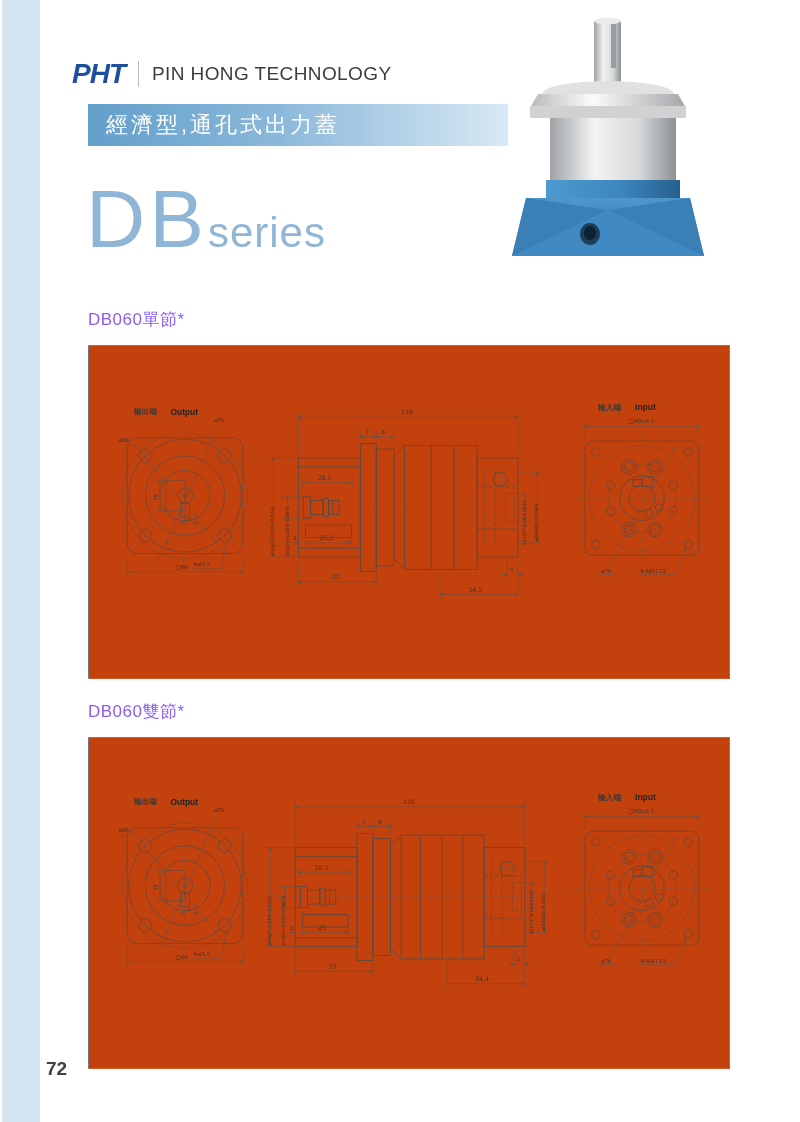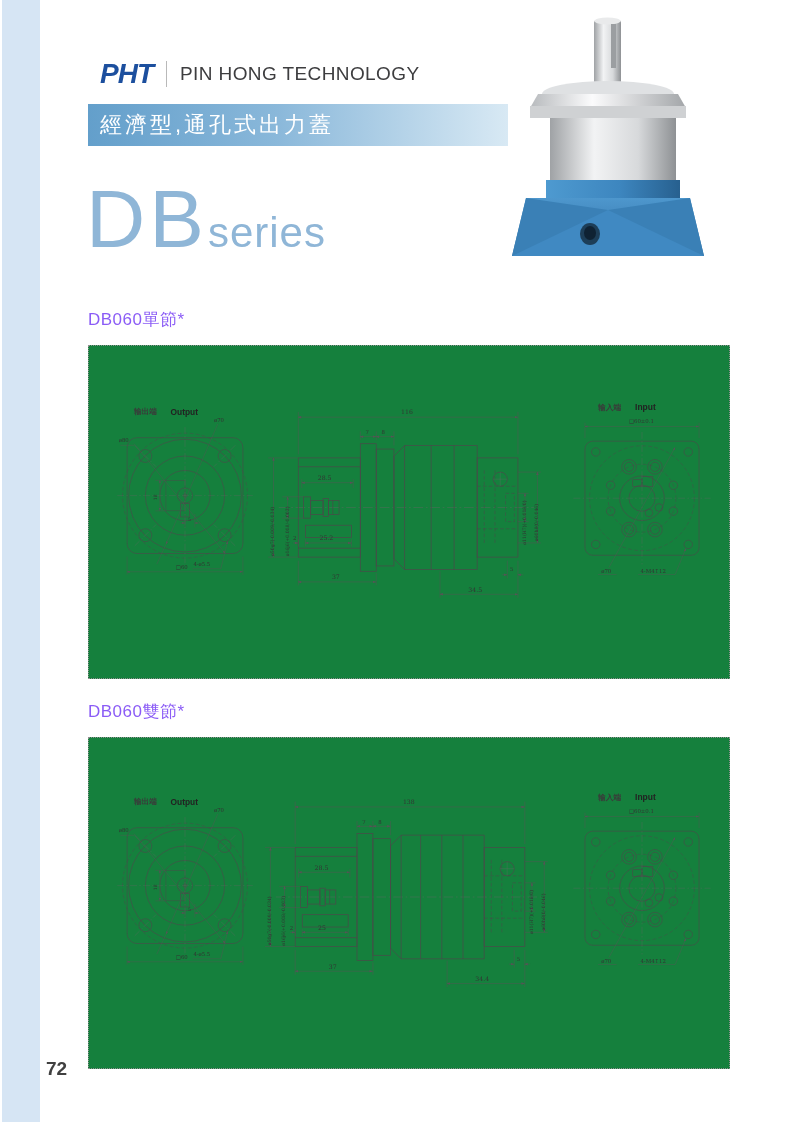--- a/index.html
+++ b/index.html
@@ -1,36 +1,36 @@
 <!DOCTYPE html>
 <html><head>
 <meta charset="utf-8">
 <style>
   html,body{margin:0;padding:0;background:#ffffff;}
   body{width:800px;height:1122px;position:relative;overflow:hidden;
        font-family:"Liberation Sans", sans-serif;}
   .left-strip{position:absolute;left:2px;top:0;width:38px;height:1122px;background:#d6e5f4;}
   
-  .logo-row{position:absolute;left:100px;top:58px;display:flex;align-items:center;gap:13px;}
+  .logo-row{position:absolute;left:72px;top:58px;display:flex;align-items:center;gap:13px;}
   .logo{font-style:italic;font-weight:bold;font-size:28px;color:#1c4f9e;letter-spacing:-1px;
         font-family:"Liberation Sans",sans-serif;}
   .logo-divider{width:1px;height:26px;background:#b9b9b9;}
   .company{font-size:19px;font-weight:normal;color:#3d3d3f;letter-spacing:.4px;}
   .banner{position:absolute;left:88px;top:104px;width:420px;height:42px;
           background:linear-gradient(90deg,#639fcb 0%,#8ab8da 45%,#d8e9f4 100%);
-          color:#ffffff;font-size:22px;letter-spacing:3px;line-height:42px;padding-left:12px;
+          color:#ffffff;font-size:22px;letter-spacing:3px;line-height:42px;padding-left:18px;
           box-sizing:border-box;white-space:nowrap;}
   .series{position:absolute;left:86px;top:178px;color:#8fb6d7;display:flex;align-items:baseline;}
   .series-main{font-size:82px;font-weight:400;letter-spacing:4px;line-height:1;}
   .series-sub{font-size:42px;font-weight:400;letter-spacing:1px;}
   .product{position:absolute;left:498px;top:12px;width:220px;height:252px;}
   
   .sec-title{position:absolute;left:88px;font-size:17px;font-weight:normal;color:#8b5cf6;letter-spacing:.5px;}
   .sec-title-1{top:308px;} .sec-title-2{top:700px;}
-  .draw-box{position:absolute;left:88px;width:640px;border:1px dotted #8f8f8f;background:#15803d;}
+  .draw-box{position:absolute;left:88px;width:640px;border:1px dotted #8f8f8f;background:#c2410c;}
   .box-1{top:345px;height:332px;} .box-2{top:737px;height:330px;}
   .view{position:absolute;}
   svg text{font-family:"DejaVu Serif", serif;fill:#333;}
   svg .lblzh{font-family:"Liberation Sans",sans-serif;font-weight:bold;font-size:10px;fill:#3a3a3a;}
   svg .lblen{font-family:"Liberation Sans",sans-serif;font-weight:bold;font-size:11px;fill:#222;}
   svg .dim{font-size:7px;} svg .dimS{font-size:6px;} svg .dimT{font-size:5.2px;}
   .page-num{position:absolute;left:46px;top:1058px;font-size:19px;color:#404040;font-weight:bold;}
 </style>
 </head>
 <body>

